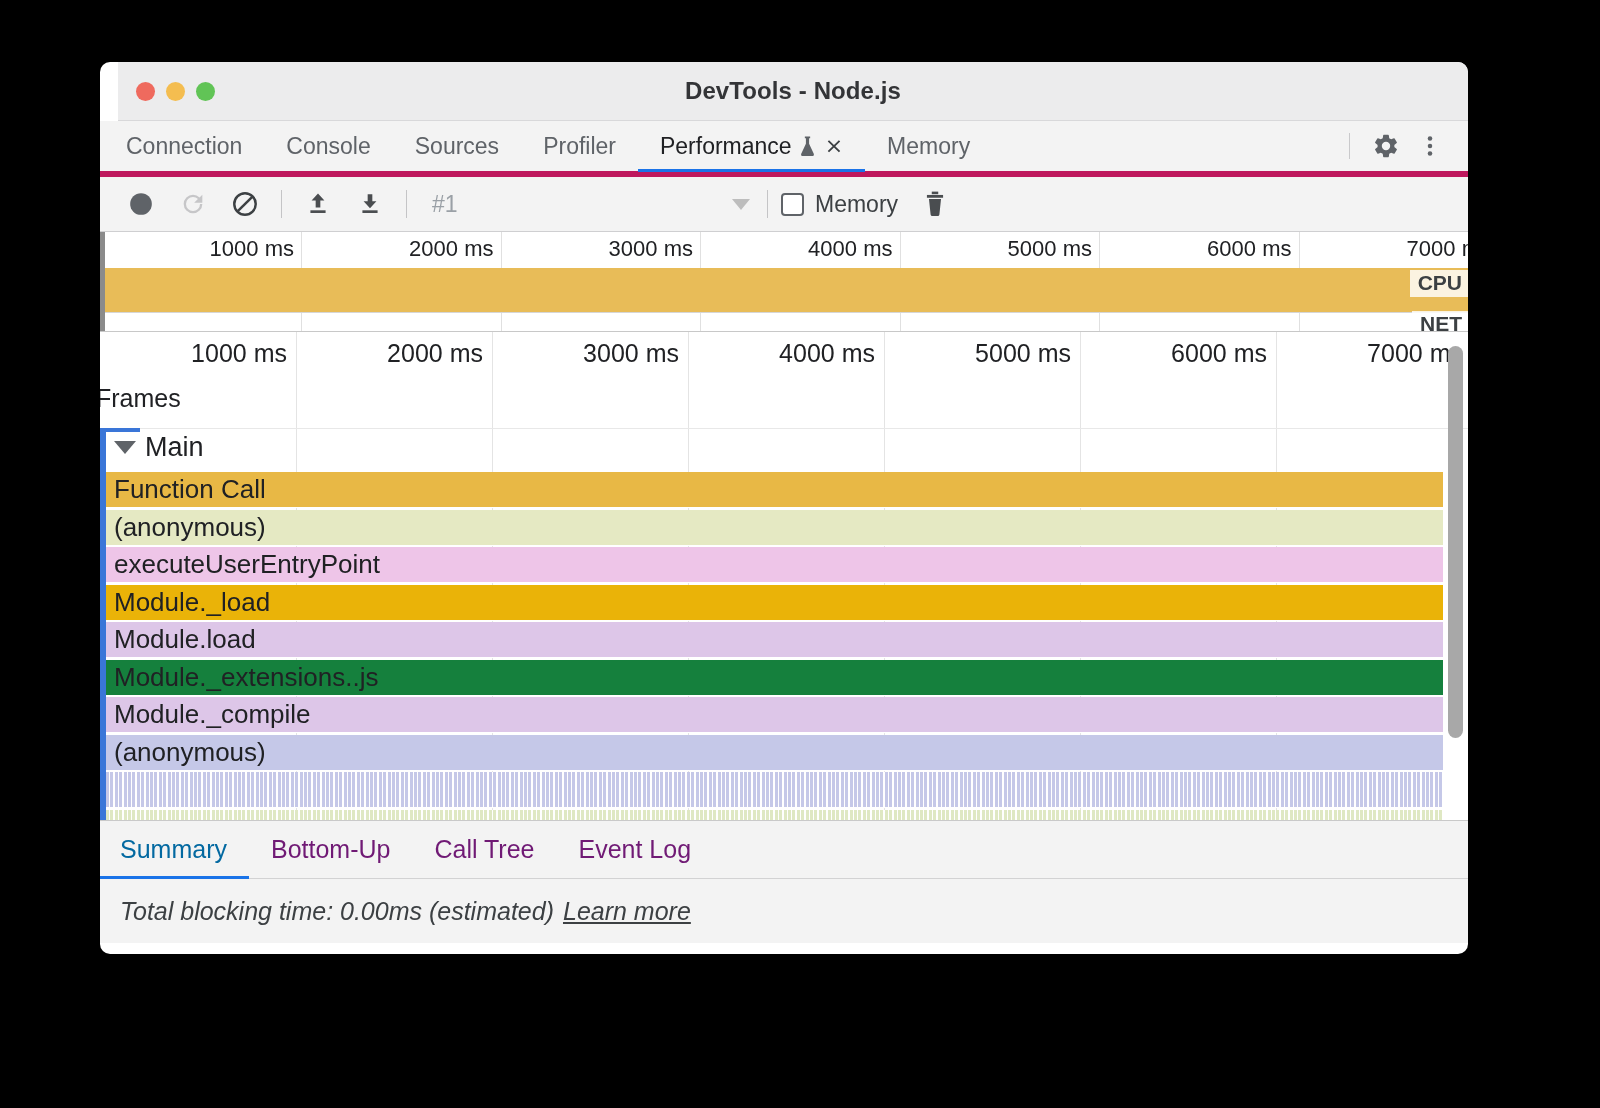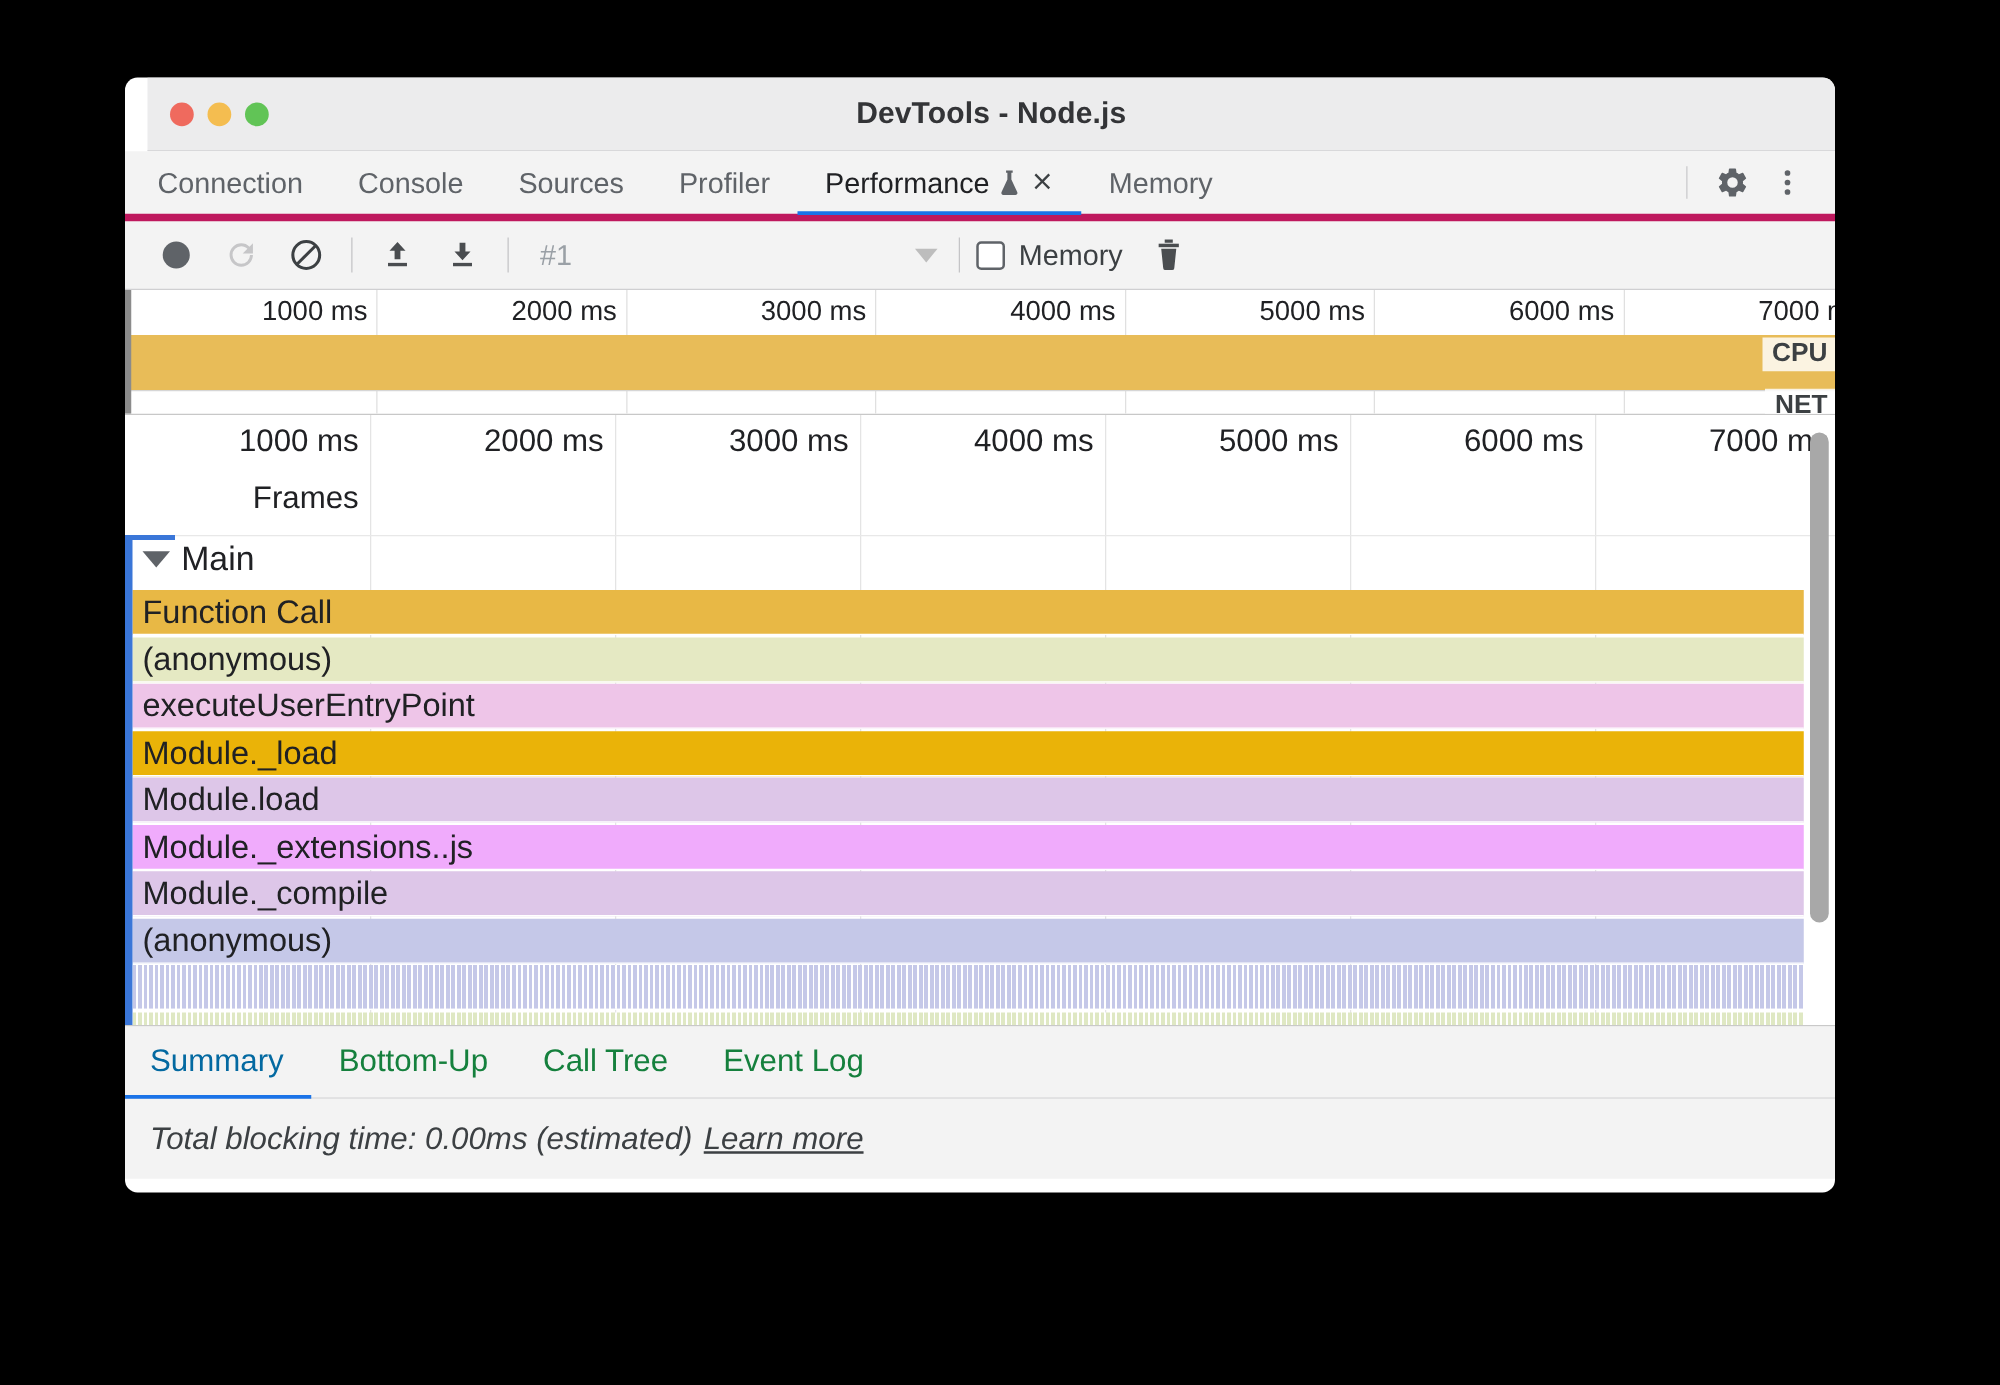--- a/index.html
+++ b/index.html
@@ -223,21 +223,21 @@
     color: #202124;
     text-align: right;
     padding-right: 9px;
     white-space: nowrap;
   }
   .frames-label {
     position: absolute;
     top: 52px;
     font-size: 25px;
     color: #202124;
-    text-align: right;
+    text-align: left;
     padding-right: 9px;
     white-space: nowrap;
     z-index: 4;
   }
   .frames-sep {
     position: absolute; left: 0; right: 0;
     top: 96px; height: 1px;
     background: #e8e8e8;
     z-index: 3;
   }
@@ -310,21 +310,21 @@
     height: 58px;
     background: #f3f3f3;
     border-bottom: 1px solid #d2d2d3;
     display: flex;
     align-items: stretch;
   }
   .btab {
     display: flex; align-items: center;
     padding: 0 22px;
     font-size: 25px;
-    color: #15803d;
+    color: #701a75;
     position: relative;
     white-space: nowrap;
   }
   .btab:first-child { padding-left: 20px; }
   .btab.active { color: #0369a1; }
   .btab.active::after {
     content: "";
     position: absolute;
     left: 0; right: 0; bottom: -1px;
     height: 3px; background: #1a73e8;
@@ -514,21 +514,21 @@
         </div>
         <div class="frow" style="top: 215px; height: 36px; background: rgb(238, 197, 232);">
           <span class="frow-label">executeUserEntryPoint</span>
         </div>
         <div class="frow" style="top: 252.5px; height: 36px; background: #eab308;">
           <span class="frow-label">Module._load</span>
         </div>
         <div class="frow" style="top: 290px; height: 36px; background: rgb(221, 198, 232);">
           <span class="frow-label">Module.load</span>
         </div>
-        <div class="frow" style="top: 327.5px; height: 36px; background: #f0abfc;">
+        <div class="frow" style="top: 327.5px; height: 36px; background: #15803d;">
           <span class="frow-label">Module._extensions..js</span>
         </div>
         <div class="frow" style="top: 365px; height: 36px; background: rgb(221, 198, 232);">
           <span class="frow-label">Module._compile</span>
         </div>
         <div class="frow" style="top: 402.5px; height: 36px; background: rgb(197, 200, 232);">
           <span class="frow-label">(anonymous)</span>
         </div>
         <div class="frow frow-striped" style="top: 440px; height: 36px; background-image: repeating-linear-gradient(90deg, rgb(197, 200, 232) 0px, rgb(197, 200, 232) 3px, rgb(255, 255, 255) 3px, rgb(255, 255, 255) 4.4px);"></div>
         <div class="frow frow-striped" style="top: 477.5px; height: 36px; background-image: repeating-linear-gradient(90deg, rgb(223, 232, 195) 0px, rgb(223, 232, 195) 3px, rgb(255, 255, 255) 3px, rgb(255, 255, 255) 4.4px);"></div>

